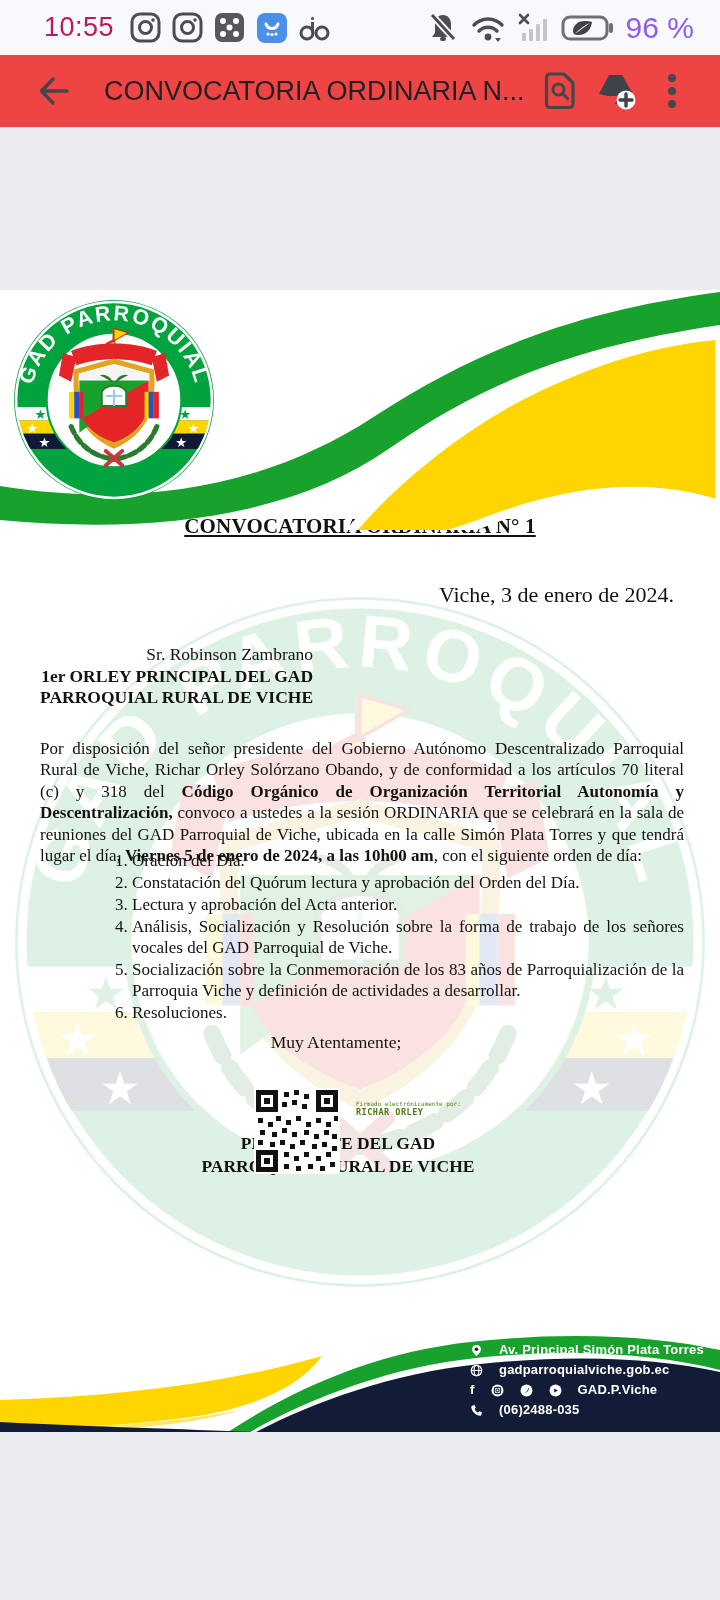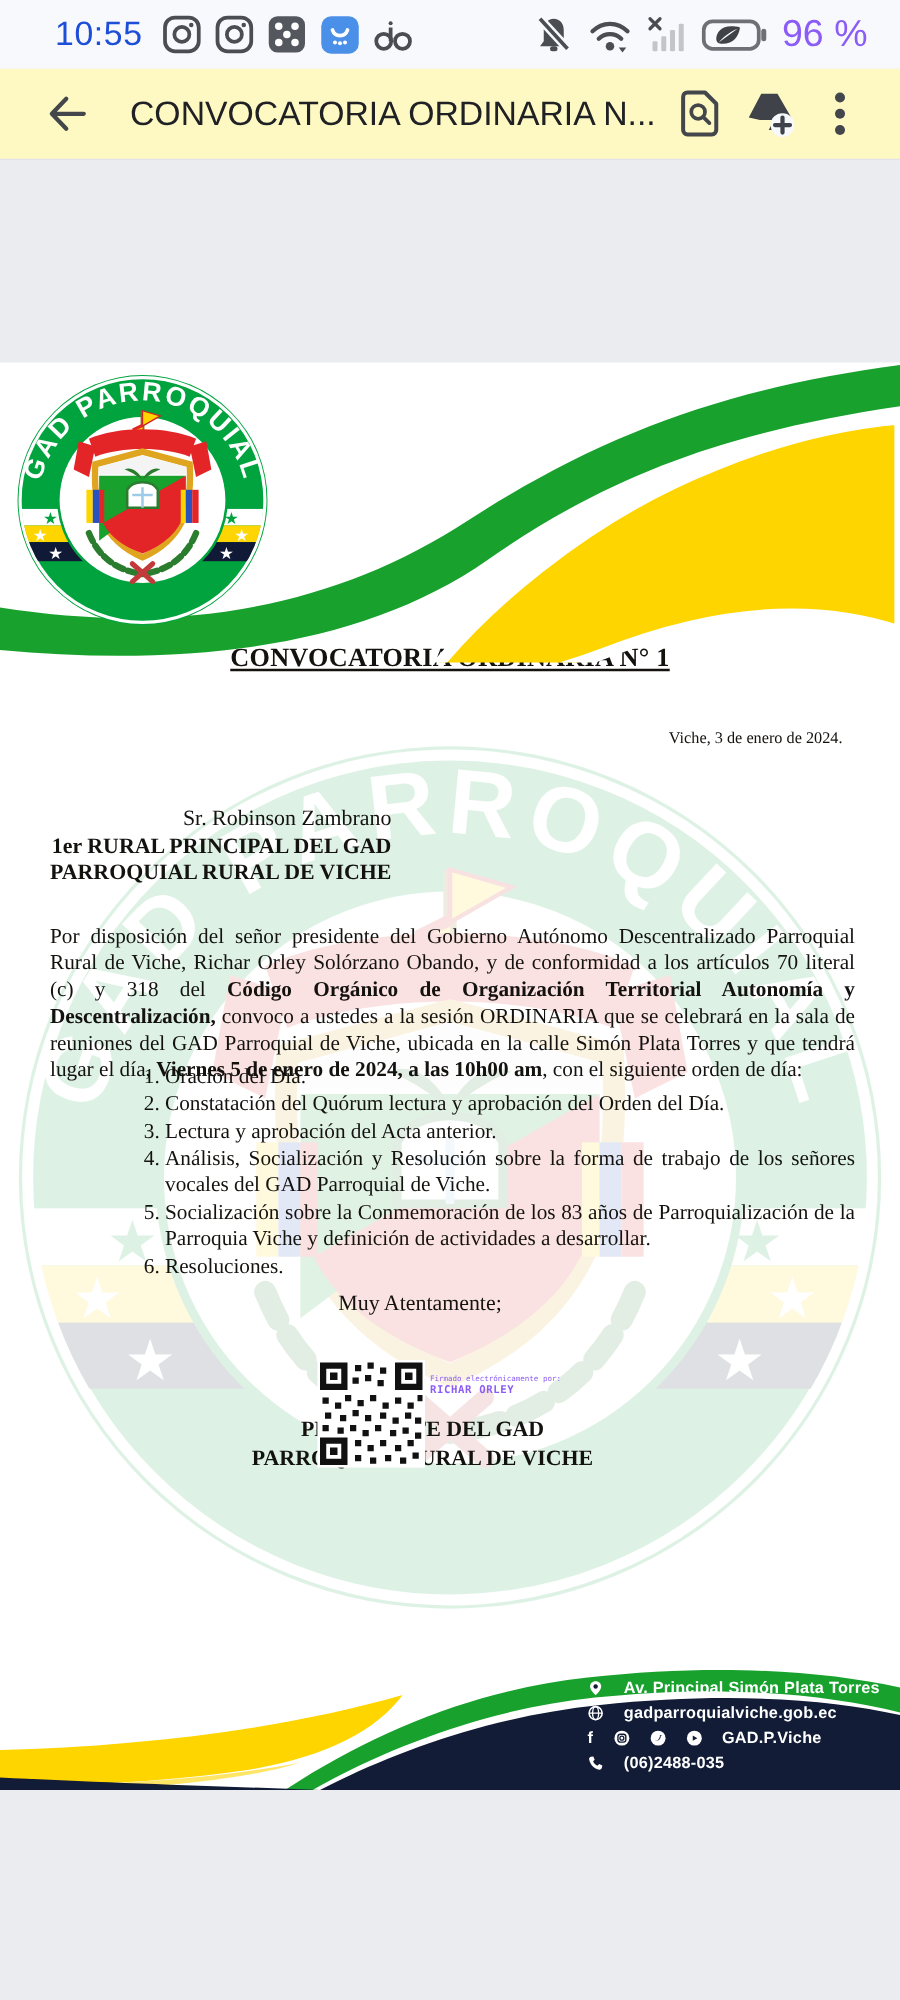--- a/index.html
+++ b/index.html
@@ -5,63 +5,63 @@
   * { margin:0; padding:0; box-sizing:border-box; }
   html,body { width:720px; height:1600px; background:#ebecf0; }
   body { font-family:"Liberation Sans", sans-serif; }
   .screen { position:relative; width:720px; height:1600px; overflow:hidden; background:#ebecf0; }
 
   
   .status-bar{ position:absolute; top:0; left:0; width:720px; height:55px;
     background:#f8f9fd; display:flex; align-items:center; justify-content:space-between;
     padding:0 26px 0 44px; z-index:30;}
   .sb-left,.sb-right{ display:flex; align-items:center; gap:9px; }
-  .sb-time{ font-size:27px; color:#1d4ed8; letter-spacing:.5px; margin-right:6px;}
+  .sb-time{ font-size:27px; color:#be185d; letter-spacing:.5px; margin-right:6px;}
   .sb-batt-pct{ font-size:30px; color:#8b5cf6; }
 
   
   .app-bar{ position:absolute; top:55px; left:0; width:720px; height:73px;
-    background:#fef9c3; display:flex; align-items:center; padding:0 20px 0 26px;
+    background:#ef4444; display:flex; align-items:center; padding:0 20px 0 26px;
     border-bottom:1px solid #e2e3e8; z-index:30;}
   .iconbtn{ background:none; border:none; width:56px; height:56px; display:flex;
     align-items:center; justify-content:center; flex:0 0 auto; cursor:pointer;}
   .app-title{ font-size:27px; color:#202124; white-space:nowrap; overflow:hidden;
     flex:1 1 auto; margin-left:22px; margin-right:8px;}
 
   
   .viewer{ position:absolute; top:128px; left:0; width:720px; height:1472px; background:#ebecf0; }
   .page{ position:absolute; top:162px; left:0; width:720px; height:1142px; background:#ffffff; overflow:hidden; }
 
   .hdr-svg{ position:absolute; top:0; left:0; width:720px; height:240px; z-index:2;}
   .logo-main{ position:absolute; top:8px; left:12px; width:204px; height:204px; z-index:3;}
   .watermark{ position:absolute; top:300px; left:8px; width:704px; height:704px; opacity:.13; z-index:0; }
 
   .content{ position:absolute; inset:0; z-index:1; font-family:"Liberation Serif", serif; color:#14120f;}
   .doc-title{ position:absolute; top:224px; left:0; width:100%; text-align:center;
     font-size:21px; font-weight:bold; text-decoration:underline; letter-spacing:.2px;}
-  .doc-date{ position:absolute; top:292px; right:46px; font-size:13px;}
+  .doc-date{ position:absolute; top:292px; right:46px; font-size:22px;}
   .recipient{ position:absolute; top:354px; left:40px; font-size:17.5px; line-height:21.5px;text-align:right;}
   .recipient .b{ font-weight:bold; }
   .body-par{ position:absolute; top:448px; left:40px; right:36px; font-size:17px;
     line-height:21.4px; text-align:justify;}
   .body-par .b{ font-weight:bold;}
   ol.agenda{ position:absolute; top:560px; left:40px; right:36px; padding-left:92px;
     font-size:17px; line-height:21.4px; }
   ol.agenda li{ text-align:justify; margin-bottom:.5px;}
   .closing{ position:absolute; top:742px; left:0; width:100%; text-align:center;
     transform:translateX(-24px); font-size:17.5px;}
   .sig-row{ position:absolute; top:818px; left:0; width:100%; text-align:center; font-size:17.5px;}
   .sig-row .gap{ display:inline-block; width:88px;}
   .sig-t1{ position:absolute; top:843px; left:0; width:100%; text-align:center;
     transform:translateX(-22px); font-weight:bold; font-size:17.5px;}
   .sig-t2{ position:absolute; top:866px; left:0; width:100%; text-align:center;
     transform:translateX(-22px); font-weight:bold; font-size:17.5px;}
   .qr{ position:absolute; left:254px; top:798px; width:86px; height:86px; z-index:4; background:#fff;}
-  .esign{ position:absolute; left:344px; top:810px; z-index:5; text-align:left;
-    font-family:"DejaVu Sans Mono", monospace; color:#8b5cf6;}
+  .esign{ position:absolute; left:356px; top:810px; z-index:5; text-align:left;
+    font-family:"DejaVu Sans Mono", monospace; color:#4d7c0f;}
   .esign .e1{ font-size:6px; line-height:7px;}
   .esign .e2{ font-size:8.5px; line-height:10px; font-weight:bold; letter-spacing:.5px;}
 
   .ftr-svg{ position:absolute; left:0; bottom:0; width:720px; height:150px; z-index:2;}
   .ftr-text{ position:absolute; left:470px; bottom:12px; z-index:3; color:#ffffff;
     font-size:13px; font-weight:bold; line-height:20px; letter-spacing:.2px;}
   .ftr-row{ display:flex; align-items:center; gap:16px; height:20px;}
   .ftr-ic{ width:13px; height:13px; flex:0 0 auto; display:inline-block;}
 </style>
 </head>
@@ -244,21 +244,21 @@
       <svg class="logo-main" viewBox="0 0 200 200">
           <use href="#gadlogo"></use>
         </svg>
 
       <div class="content">
         <h1 class="doc-title">CONVOCATORIA ORDINARIA N° 1</h1>
         <p class="doc-date">Viche, 3 de enero de 2024.</p>
 
         <div class="recipient">
           <div>Sr. Robinson Zambrano</div>
-          <div class="b">1er RURAL PRINCIPAL DEL GAD</div>
+          <div class="b">1er ORLEY PRINCIPAL DEL GAD</div>
           <div class="b">PARROQUIAL RURAL DE VICHE</div>
         </div>
 
         <p class="body-par"><span>Por disposición del señor presidente del Gobierno Autónomo Descentralizado Parroquial Rural de Viche, Richar Orley Solórzano Obando, y de conformidad a los artículos 70 literal (c) y 318 del </span><span class="b">Código Orgánico de Organización Territorial Autonomía y Descentralización,</span><span> convoco a ustedes a la sesión ORDINARIA que se celebrará en la sala de reuniones del GAD Parroquial de Viche, ubicada en la calle Simón Plata Torres y que tendrá lugar el día, </span><span class="b">Viernes 5 de enero de 2024, a las 10h00 am</span><span>, con el siguiente orden de día:</span></p>
 
         <ol class="agenda">
           <li>Oración del Día.</li>
           <li>Constatación del Quórum lectura y aprobación del Orden del Día.</li>
           <li>Lectura y aprobación del Acta anterior.</li>
           <li>Análisis, Socialización y Resolución sobre la forma de trabajo de los señores vocales del GAD Parroquial de Viche.</li>

